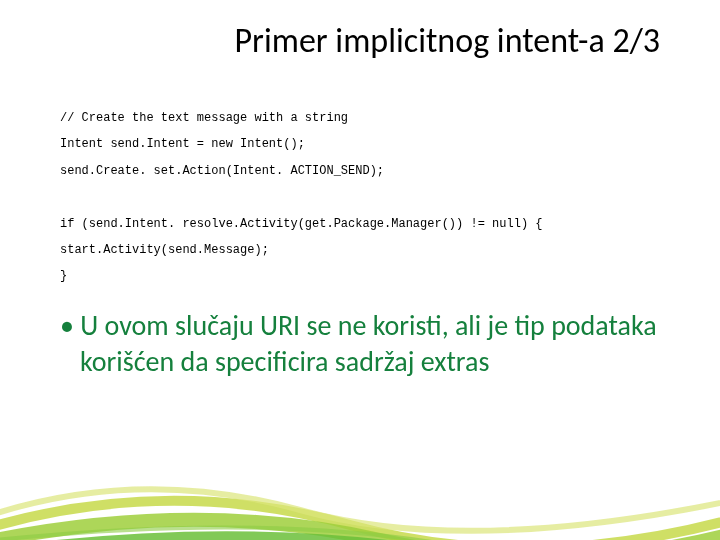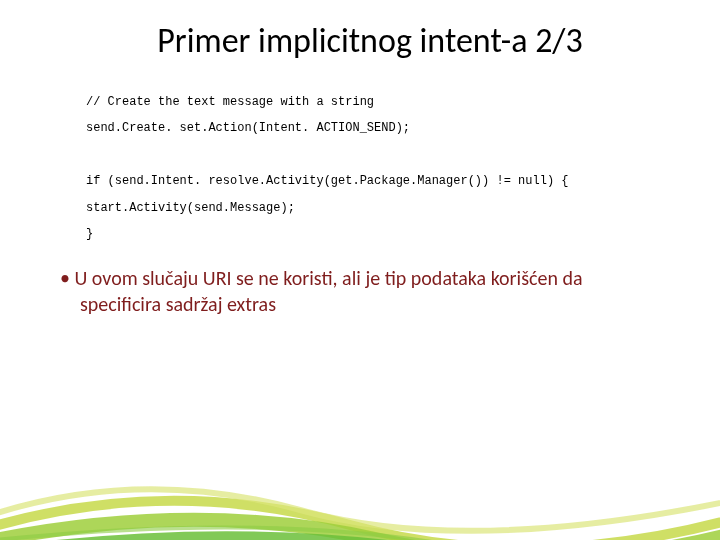--- a/index.html
+++ b/index.html
@@ -14,35 +14,34 @@
   .slide {
     width: 100%;
     height: 100%;
     position: relative;
     padding: 20px 60px 0 60px;
   }
   .title {
     font-size: 34px;
     font-weight: 400;
     color: #000;
-    margin-bottom: 28px;
-    text-align: center;
+    margin-bottom: 44px;
+    text-align: right;
     padding-left: 20px;
   }
   .code-block {
     font-family: "Courier New", monospace;
     font-size: 12px;
     line-height: 2.2;
     color: #000;
     margin-bottom: 18px;
-    margin-left: 26px;
   }
   .bullet {
-    font-size: 20px;
-    color: #7f1d1d;
+    font-size: 28px;
+    color: #15803d;
     line-height: 1.3;
     padding-left: 20px;
     text-indent: -20px;
   }
   .bullet::before {
     content: "• ";
   }
   .swirl {
     position: absolute;
     bottom: -30px;
@@ -53,20 +52,21 @@
   }
 </style>
 </head>
 <body>
 
 <div class="slide">
   <div class="title">Primer implicitnog intent-a 2/3</div>
 
   <div class="code-block">
     <div>// Create the text message with a string</div>
+    <div>Intent send.Intent = new Intent();</div>
     <div>send.Create. set.Action(Intent. ACTION_SEND);</div>
     <br>
     <div>if (send.Intent. resolve.Activity(get.Package.Manager()) != null) {</div>
     <div>    start.Activity(send.Message);</div>
     <div>}</div>
   </div>
 
   <div class="bullet">U ovom slučaju URI se ne koristi, ali je tip podataka korišćen da specificira sadržaj extras</div>
 
   <svg class="swirl" viewBox="0 0 720 120" preserveAspectRatio="none">

